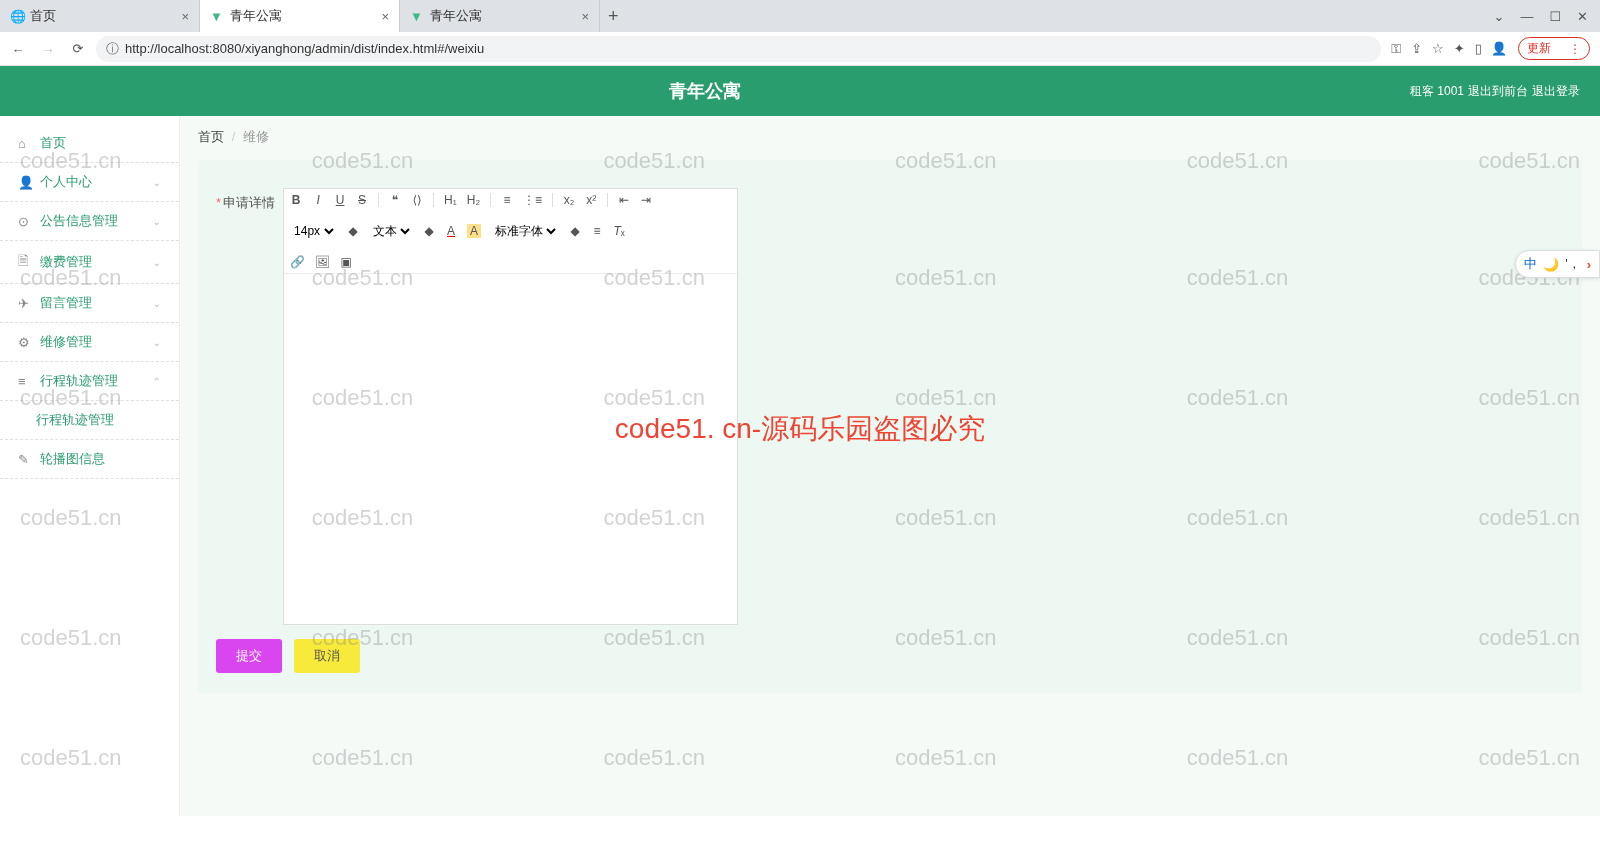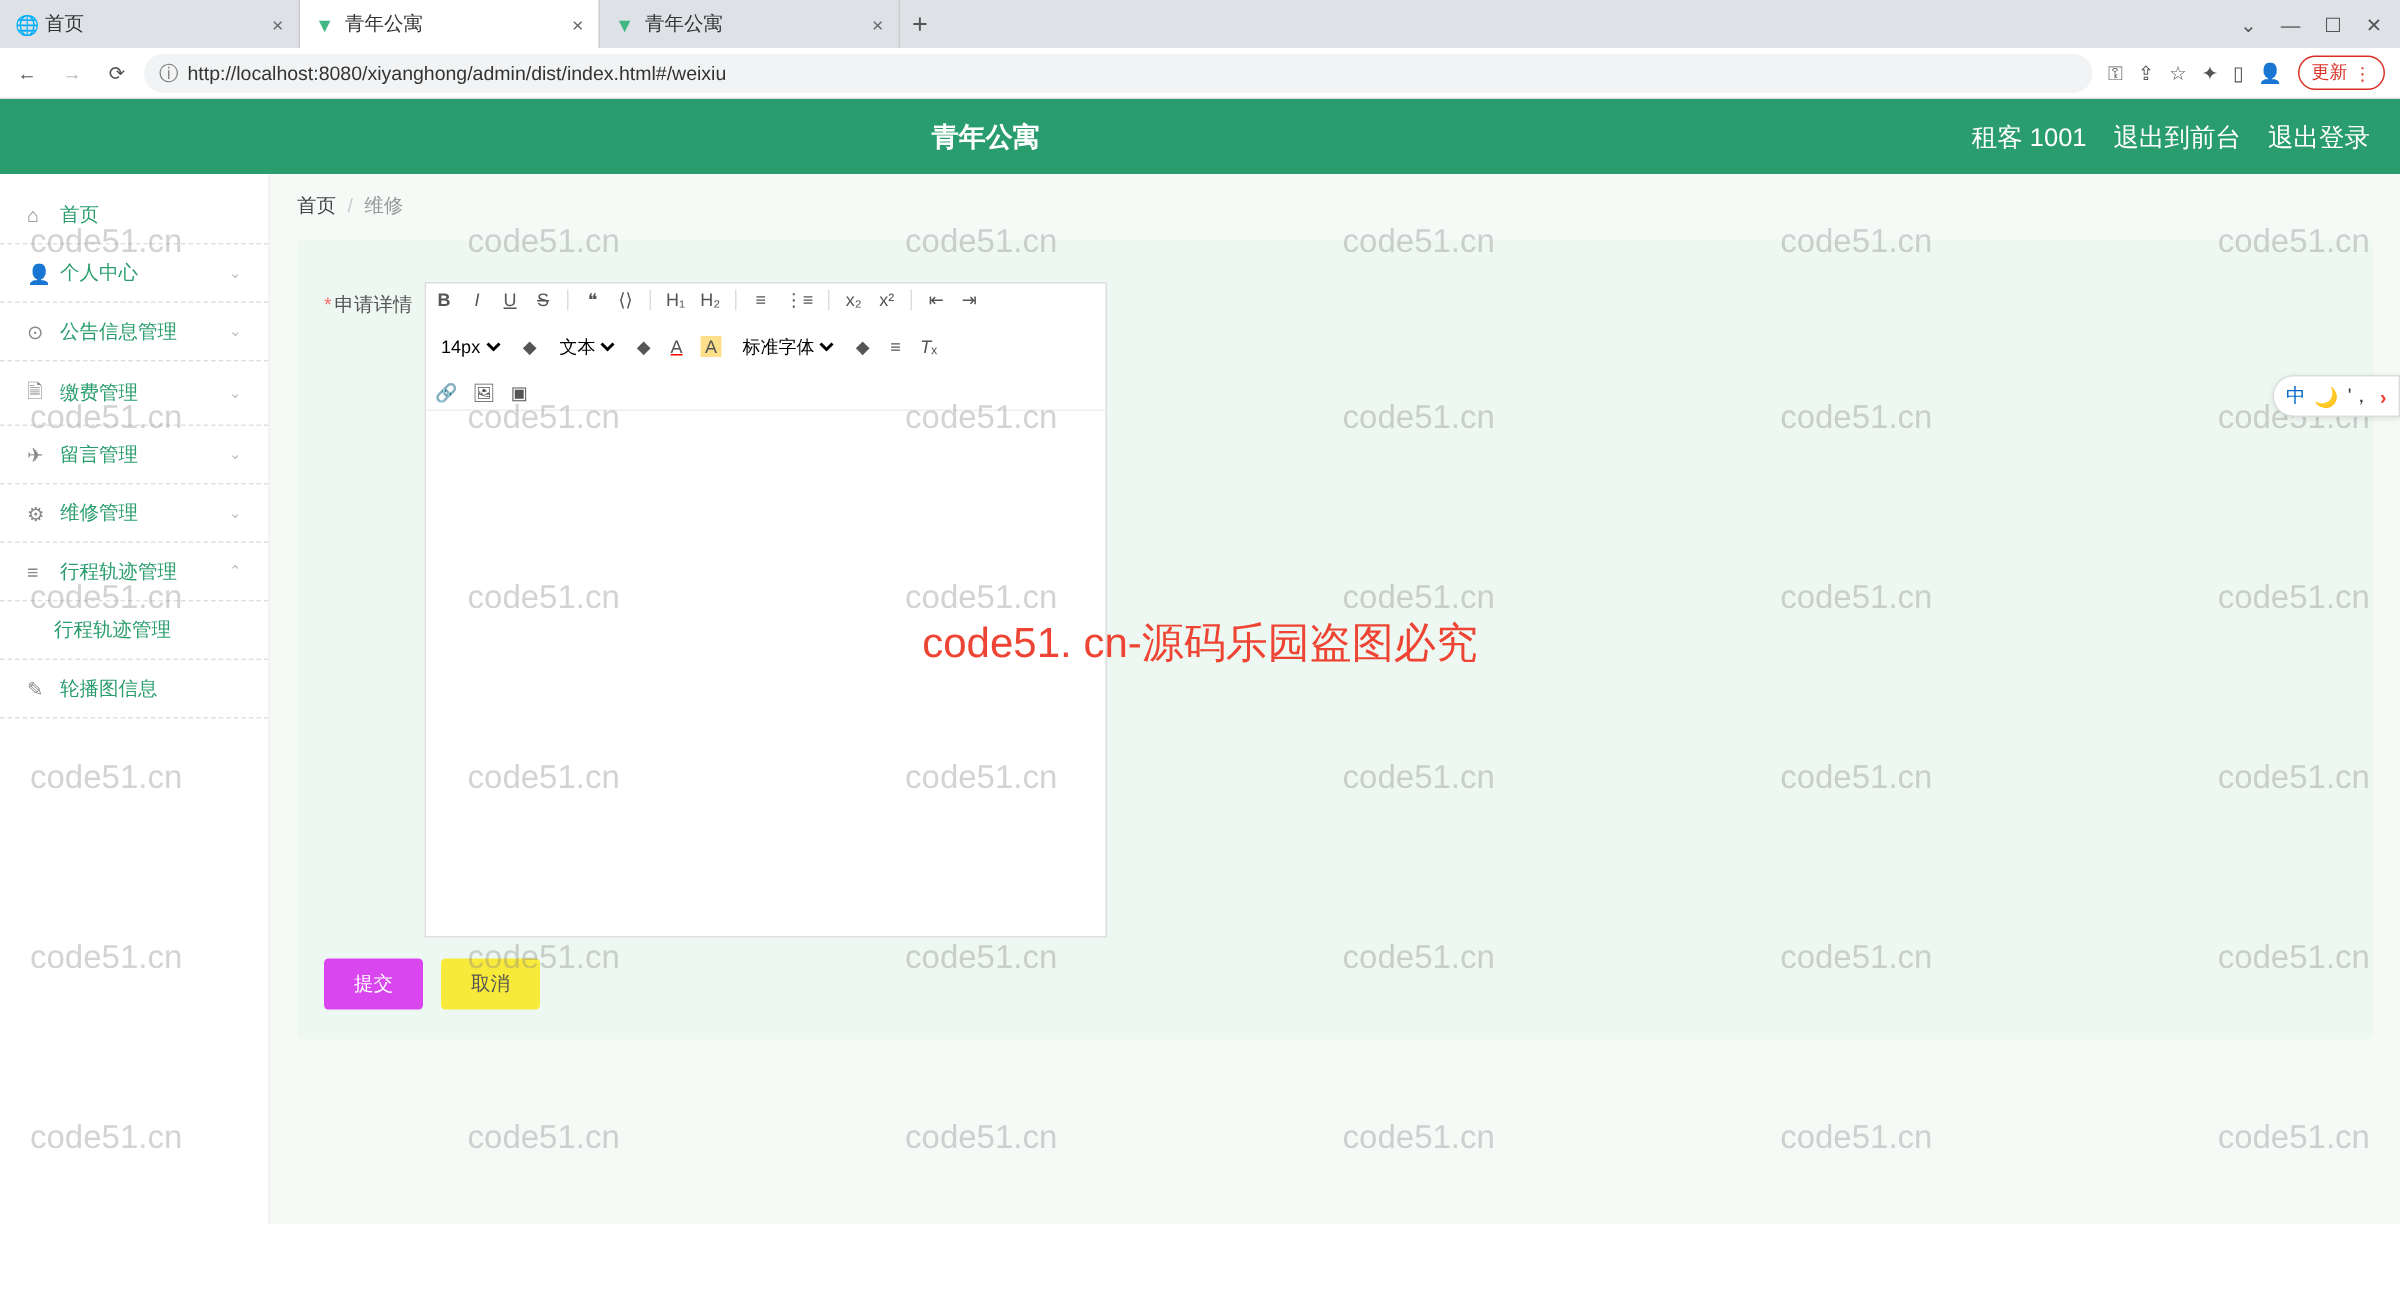--- a/index.html
+++ b/index.html
@@ -13,32 +13,32 @@
 .tab-icon { width: 14px; height: 14px; margin-right: 6px; }
 .tab-close { margin-left: auto; color: #666; cursor: pointer; }
 .new-tab { padding: 0 8px; font-size: 18px; color: #555; cursor: pointer; }
 .window-controls { margin-left: auto; display: flex; gap: 16px; padding: 0 12px; color: #555; }
 
 .addr-bar { display: flex; align-items: center; height: 34px; background: #fff; padding: 0 6px; gap: 6px; border-bottom: 1px solid #e0e0e0; }
 .nav-btn { width: 24px; height: 24px; display: flex; align-items: center; justify-content: center; color: #555; cursor: pointer; }
 .url-box { flex: 1; display: flex; align-items: center; gap: 6px; background: #f1f3f4; border-radius: 14px; padding: 2px 10px; height: 26px; }
 .url-text { flex: 1; font-size: 13px; color: #333; }
 .addr-icons { display: flex; gap: 10px; align-items: center; padding: 0 4px; color: #555; }
-.update-btn { border: 1px solid #d93025; color: #d93025; border-radius: 12px; padding: 2px 8px; font-size: 12px; display: flex; align-items: center; gap: 4px; }
+.update-btn { border: 1px solid #d93025; color: #d93025; border-radius: 12px; padding: 2px 8px; font-size: 12px; display: flex; align-items: center; gap: 18px; }
 
 .bookmark-bar { display: flex; align-items: center; height: 28px; padding: 0 10px; gap: 14px; background: #fff; border-bottom: 1px solid #e0e0e0; font-size: 12px; }
 .bookmark-item { display: flex; align-items: center; gap: 4px; color: #333; cursor: pointer; }
 .bookmark-folder { width: 14px; height: 12px; background: #ffd666; border-radius: 1px; }
 .bookmark-globe { width: 13px; height: 13px; border: 1px solid #666; border-radius: 50%; }
 .other-bookmarks { margin-left: auto; }
 
 
 .app-header { background: #2a9d6e; color: #fff; height: 50px; display: flex; align-items: center; }
 .app-title { flex: 1; text-align: center; font-size: 18px; font-weight: bold; }
-.header-right { display: flex; gap: 18px; padding-right: 20px; font-size: 17px; justify-content: center; }
+.header-right { display: flex; gap: 4px; padding-right: 20px; font-size: 12px; justify-content: center; }
 .header-right span { cursor: pointer; }
 
 
 .app-body { display: flex; min-height: 700px; }
 .sidebar { width: 180px; background: #fff; border-right: 1px solid #eee; padding-top: 8px; }
 .side-item { display: flex; align-items: center; padding: 10px 18px; color: #2a9d6e; font-size: 13px; cursor: pointer; border-bottom: 1px dashed #e0e0e0; position: relative; }
 .side-item .icon { width: 14px; margin-right: 8px; color: #888; }
 .side-item .expand { margin-left: auto; color: #bbb; font-size: 10px; }
 .side-sub { padding-left: 36px; }
 .side-item.first-item { color: #2a9d6e; }

